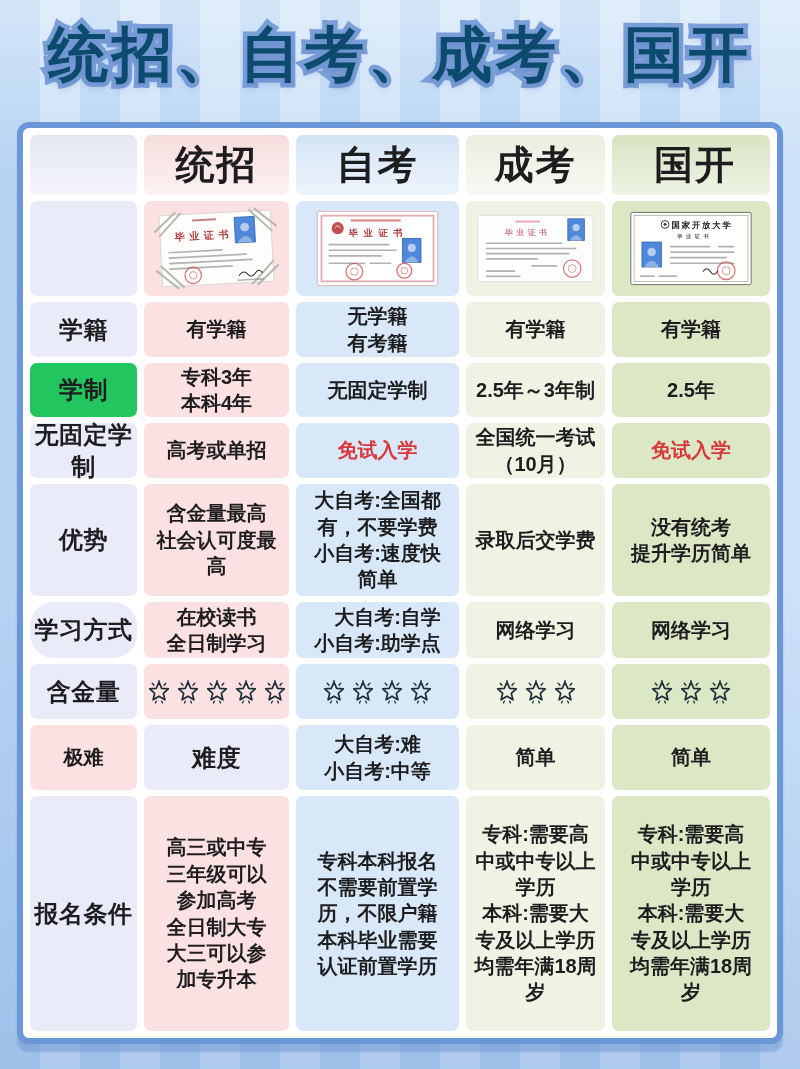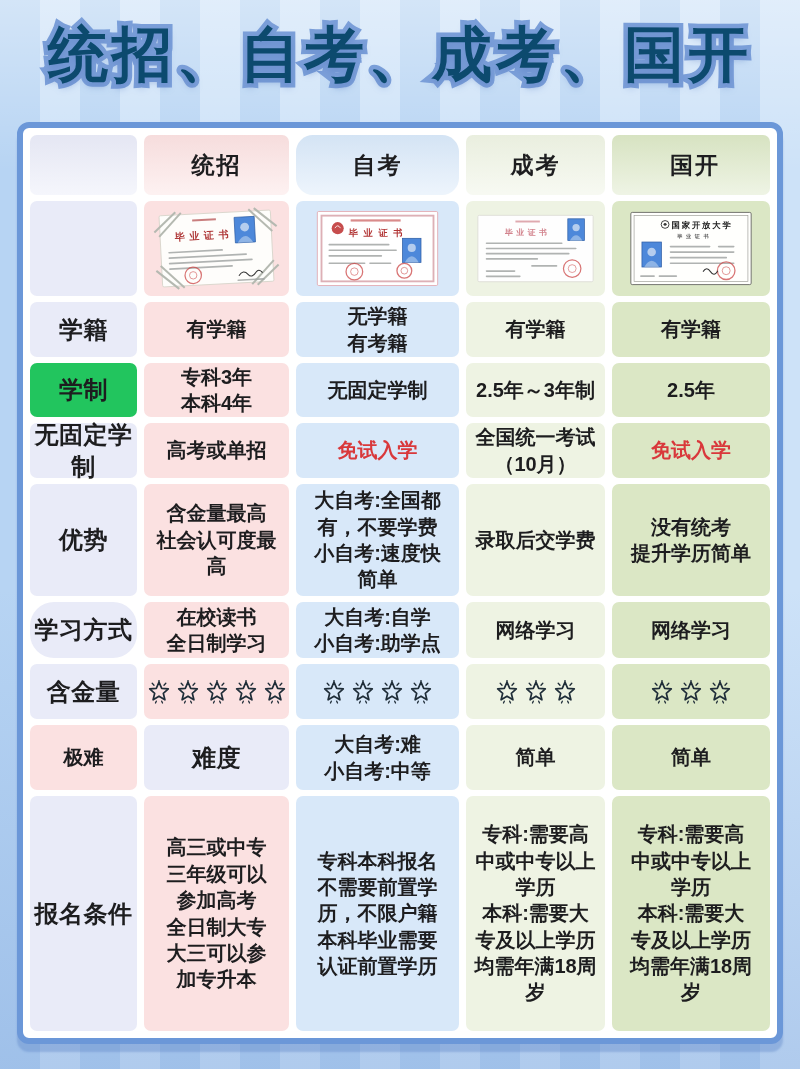--- a/index.html
+++ b/index.html
@@ -31,39 +31,39 @@
     grid-template-rows:60px 95px 55px 54px 55px 112px 56px 55px 65px 1fr;
     column-gap:7px;row-gap:6px;
   }
   .cell{
     border-radius:7px;box-sizing:border-box;padding:2px 4px;
     display:flex;align-items:center;justify-content:center;
     text-align:center;white-space:pre-line;
     font-size:20px;font-weight:600;color:#1d1d1f;line-height:1.32;
   }
   .header-cell{
-    font-size:23px;font-weight:800;letter-spacing:2px;
+    font-size:39px;font-weight:800;letter-spacing:2px;
     background-image:linear-gradient(180deg,rgba(0,0,0,.02),rgba(255,255,255,.55));
   }
   .row-label{font-size:24px;font-weight:800;letter-spacing:.5px;}
   .cert-cell{padding:4px;}
   .cert-cell svg{width:100%;height:100%;display:block;}
   .stars{display:flex;gap:5px;align-items:center;justify-content:center;}
   .stars svg{width:24px;height:24px;display:block;}
 </style>
 </head>
 <body>
 
 <h1 class="title">统招、自考、成考、国开</h1>
 
 <div class="card">
   <div class="grid">
       <div class="cell header-cell" style="background-color: rgb(233, 235, 248);"></div>
       <div class="cell header-cell" style="background-color: rgb(251, 225, 225);">统招</div>
-      <div class="cell header-cell" style="background-color: rgb(216, 232, 249); border-radius: 17px;">自考</div>
+      <div class="cell header-cell" style="background-color: rgb(216, 232, 249);">自考</div>
       <div class="cell header-cell" style="background-color: rgb(238, 243, 227);">成考</div>
       <div class="cell header-cell" style="background-color: rgb(219, 231, 197); padding-left: 12px;">国开</div>
       <div class="cell " style="background-color: rgb(233, 235, 248);"></div>
       <div class="cell cert-cell" style="background-color: rgb(251, 225, 225);"><svg viewBox="0 0 150 94" xmlns="http://www.w3.org/2000/svg">
     <g transform="rotate(-3 75 47)">
       <rect x="14" y="8" width="122" height="78" rx="1.5" fill="#fefdfb" stroke="#d8d5cc"></rect>
       <g stroke="#b5b9b1" stroke-width="2.2">
         <path d="M8 26 L32 5"></path>
               <path d="M13 31 L38 6"></path>
         <path d="M118 5 L142 26"></path>
@@ -188,21 +188,21 @@
       <div class="cell " style="background-color: rgb(216, 232, 249);">大自考:全国都
 有，不要学费
 小自考:速度快
 简单</div>
       <div class="cell " style="background-color: rgb(238, 243, 227);">录取后交学费</div>
       <div class="cell " style="background-color: rgb(219, 231, 197);">没有统考
 提升学历简单</div>
       <div class="cell row-label" style="background-color: rgb(233, 235, 248); border-radius: 24px;">学习方式</div>
       <div class="cell " style="background-color: rgb(251, 225, 225);">在校读书
 全日制学习</div>
-      <div class="cell " style="background-color: rgb(216, 232, 249);">大自考:自学
+      <div class="cell " style="background-color: rgb(216, 232, 249); text-align: right;">大自考:自学
 小自考:助学点</div>
       <div class="cell " style="background-color: rgb(238, 243, 227);">网络学习</div>
       <div class="cell " style="background-color: rgb(219, 231, 197);">网络学习</div>
       <div class="cell row-label" style="background-color: rgb(233, 235, 248);">含金量</div>
       <div class="cell " style="background-color: rgb(251, 225, 225);"><div class="stars"><svg viewBox="0 0 24 24" xmlns="http://www.w3.org/2000/svg">
   <path d="M12 2.2 L14.7 8.3 L21.3 8.9 L16.3 13.3 L17.9 19.8 L12 16.2 L6.1 19.8 L7.7 13.3 L2.7 8.9 L9.3 8.3 Z" fill="none" stroke="#1f2d38" stroke-width="1.7" stroke-linejoin="round"></path>
   <path d="M5.2 3.2 L7 5.2 M18.8 3.2 L17 5.2 M12 0.2 L12 1.5 M9.3 21.2 L8.5 23 M14.7 21.2 L15.5 23" stroke="#1f2d38" stroke-width="1.3" stroke-linecap="round" fill="none"></path>
 </svg><svg viewBox="0 0 24 24" xmlns="http://www.w3.org/2000/svg">
   <path d="M12 2.2 L14.7 8.3 L21.3 8.9 L16.3 13.3 L17.9 19.8 L12 16.2 L6.1 19.8 L7.7 13.3 L2.7 8.9 L9.3 8.3 Z" fill="none" stroke="#1f2d38" stroke-width="1.7" stroke-linejoin="round"></path>
   <path d="M5.2 3.2 L7 5.2 M18.8 3.2 L17 5.2 M12 0.2 L12 1.5 M9.3 21.2 L8.5 23 M14.7 21.2 L15.5 23" stroke="#1f2d38" stroke-width="1.3" stroke-linecap="round" fill="none"></path>

